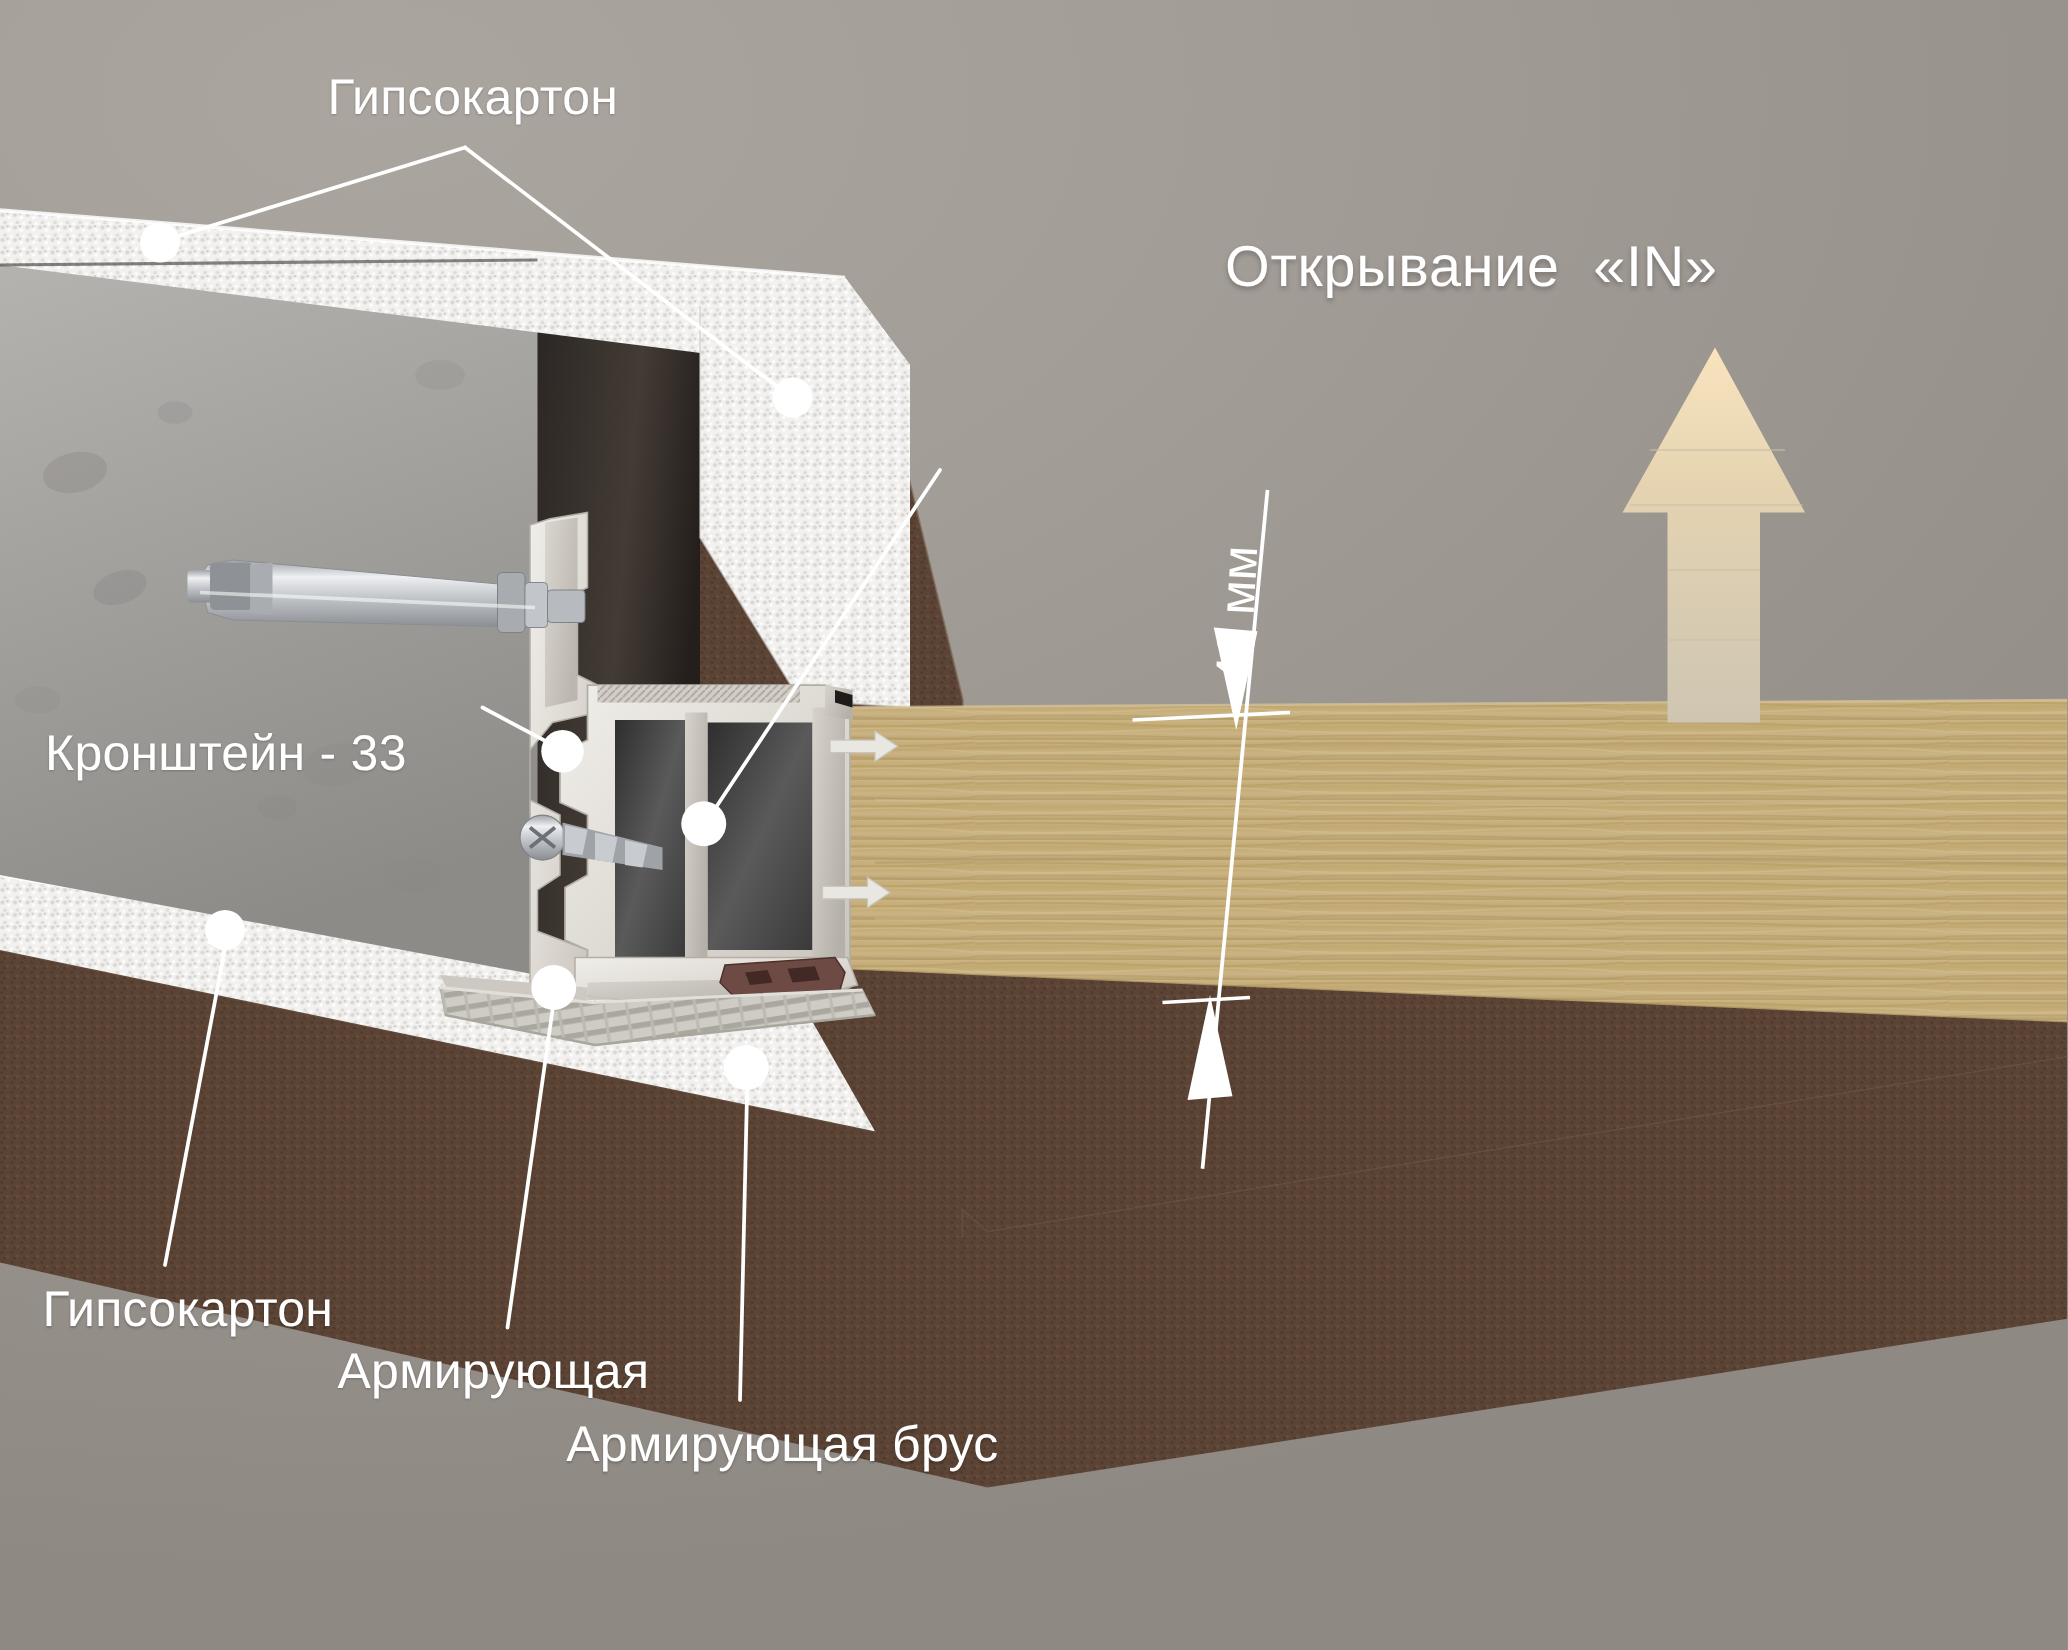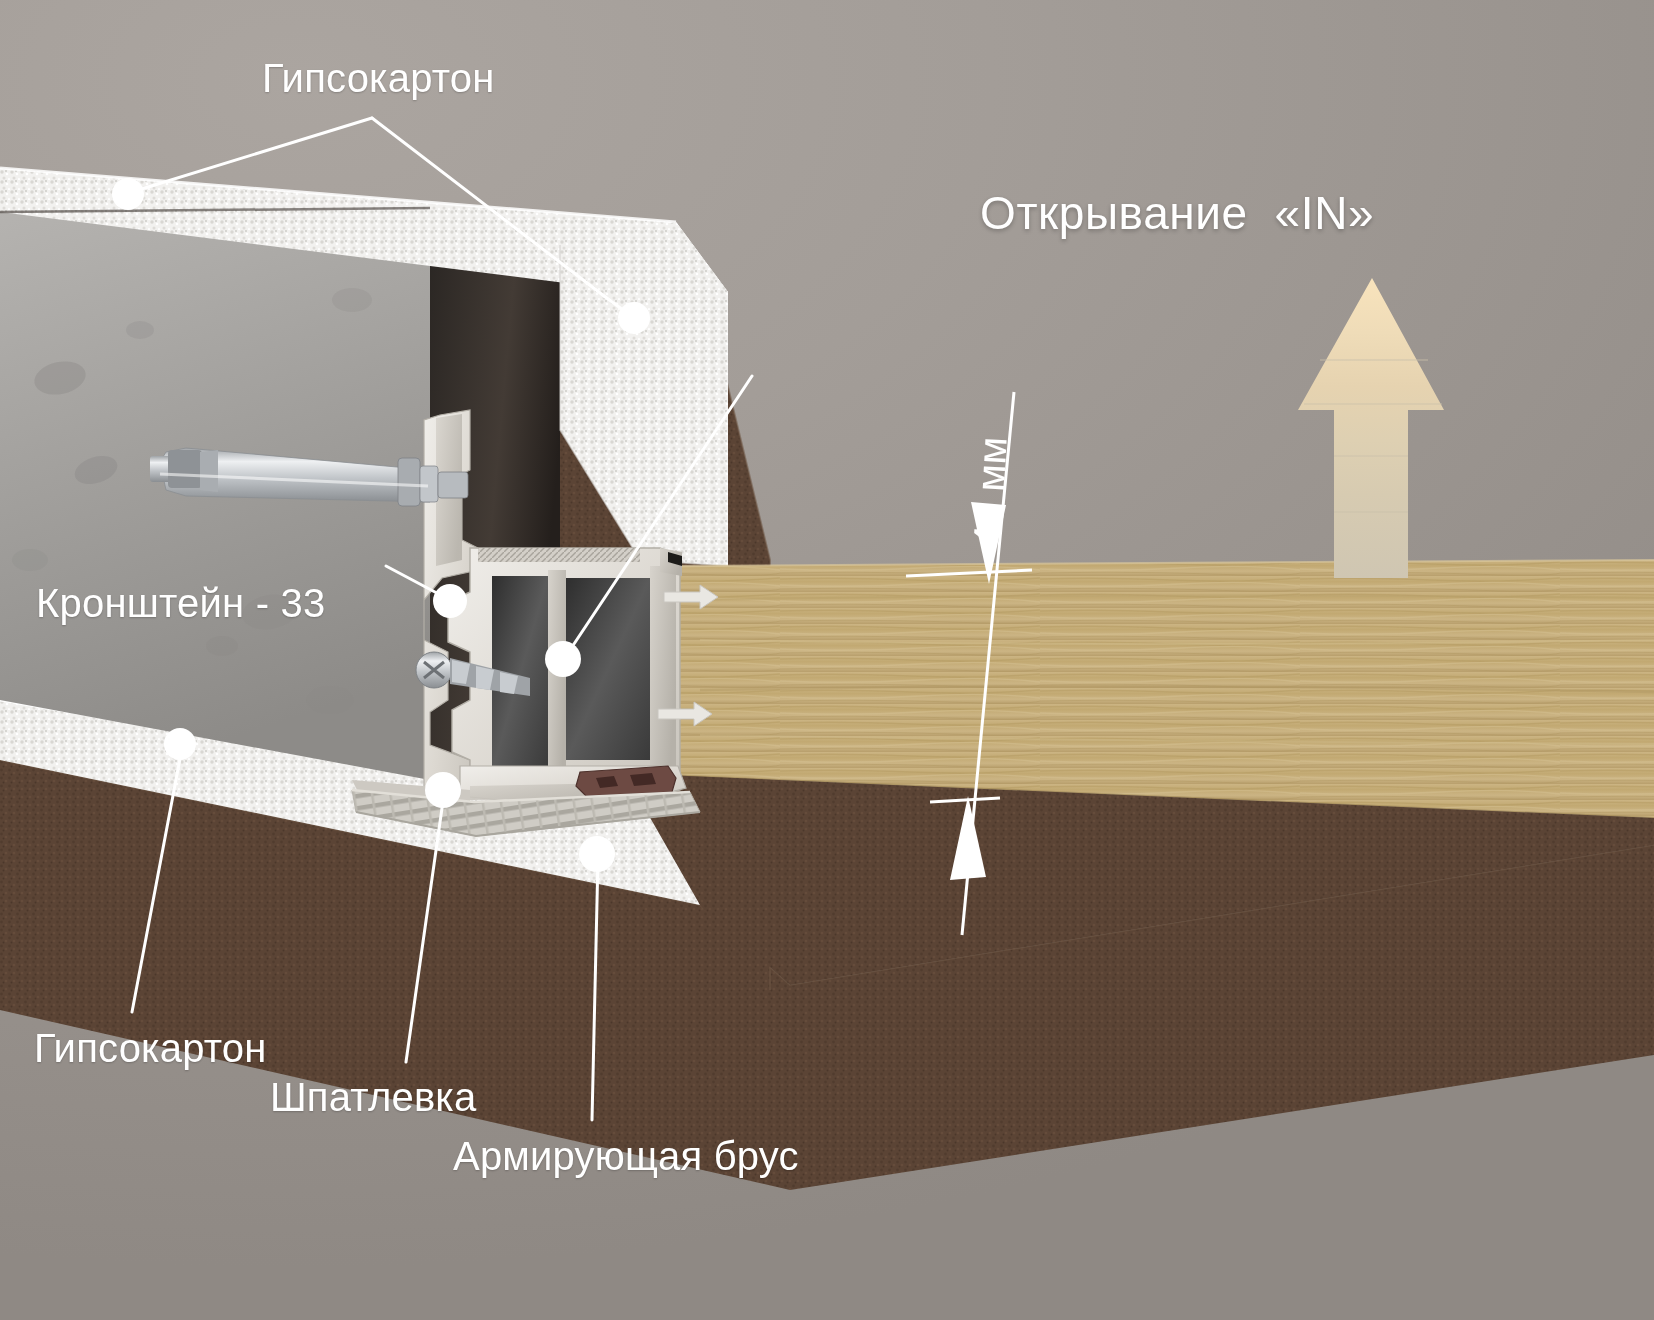--- a/index.html
+++ b/index.html
@@ -310,19 +310,19 @@
   <div class="title" style="left:980px;top:186px;">Открывание  «IN»</div>
 
   <div class="lbl" style="left:262px;top:56px;">Гипсокартон</div>
 
 
 
   <div class="lbl" style="left:36px;top:541px;margin-top:40px;">Кронштейн - 33</div>
 
   <div class="lbl" style="left:34px;top:1026px;">Гипсокартон</div>
 
-  <div class="lbl" style="left:270px;top:1075px;">Шпатлевка</div>
+  <div class="lbl" style="left:270px;top:1075px;">Армирующая</div>
 
   <div class="lbl" style="left:453px;top:1134px;">Армирующая брус</div>
 
   <div class="vtext" style="left:965px;top:546px;transform:rotate(-87deg);">40 мм</div>
 
 </div>
 
 </body></html>

